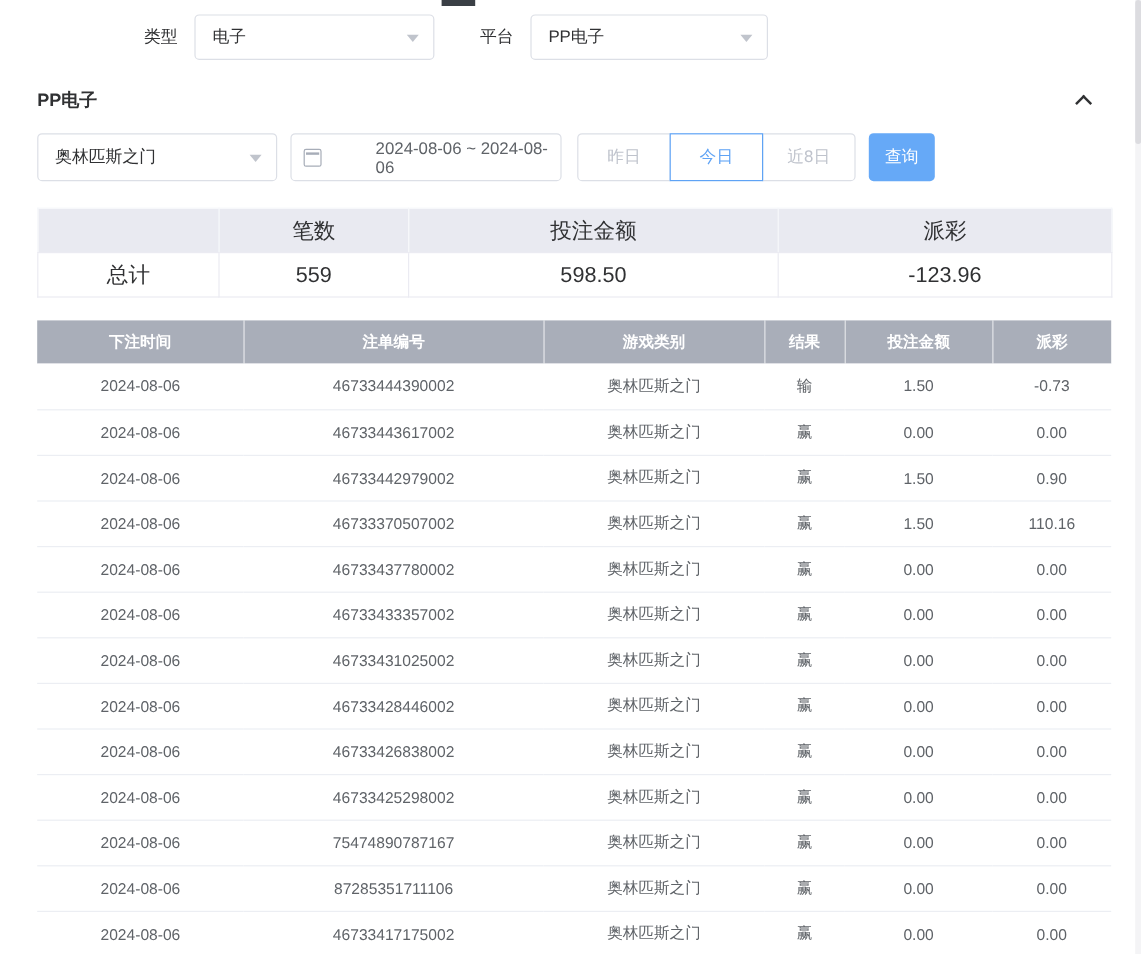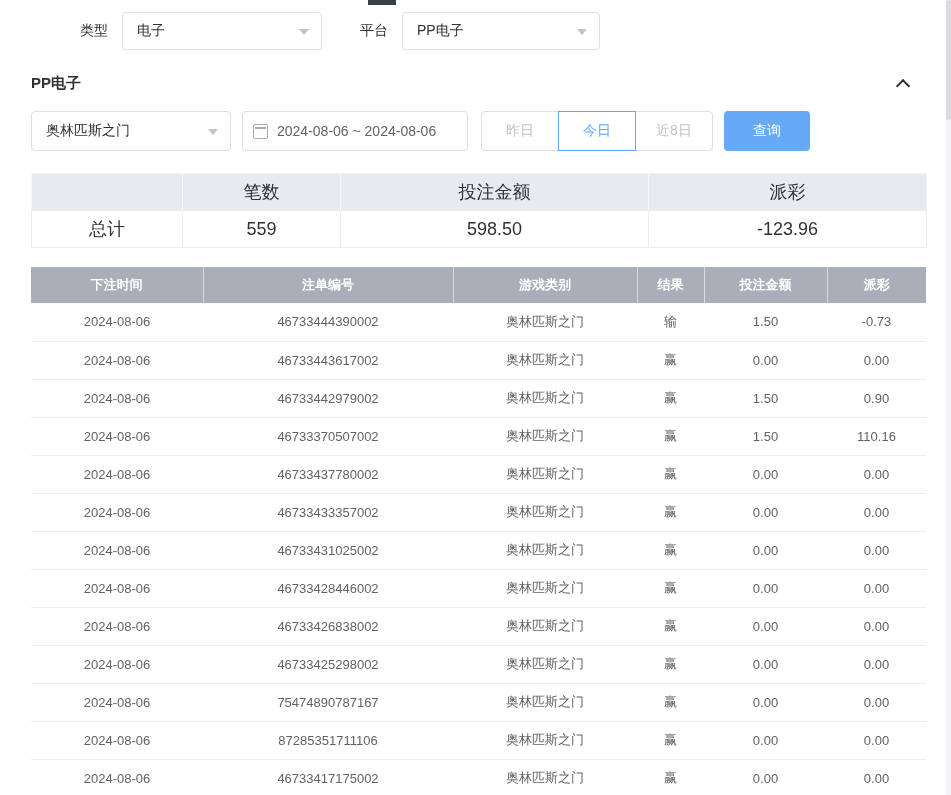--- a/index.html
+++ b/index.html
@@ -5,50 +5,50 @@
   * { margin:0; padding:0; box-sizing:border-box; }
   html,body { width:951px; height:795px; background:#fff; overflow:hidden; position:relative;
     font-family:"Liberation Sans","DejaVu Sans",sans-serif; color:#303133; }
 
   .top-indicator { position:absolute; top:0; left:368px; width:28px; height:5px; background:#3a3f45; }
 
   .scrollbar-track { position:absolute; top:0; right:0; width:5px; height:795px; background:#f4f4f6; }
   .scrollbar-thumb { position:absolute; top:0; right:0; width:5px; height:120px; background:#dcdce0; border-radius:3px; }
 
   
-  .filter-row { display:flex; align-items:center; padding:12px 0 0 80px; height:50px; }
+  .filter-row { display:flex; align-items:center; padding:12px 0 0 120px; height:50px; }
   .filter-label { font-size:14px; color:#303133; margin-right:14px; }
   .select-box { position:relative; height:38px; background:#fff; border:1px solid #dcdfe6; border-radius:4px;
     display:flex; align-items:center; padding:0 30px 0 14px; font-size:14px; color:#303133; cursor:pointer; }
   .select-box .caret-down { position:absolute; right:12px; top:50%; margin-top:-2px;
     width:0; height:0; border-left:5px solid transparent; border-right:5px solid transparent; border-top:6px solid #c0c4cc; }
   .w200 { width:200px; }
   .w198 { width:198px; }
   .gap38 { margin-left:38px; }
 
   
   .section-header { display:flex; align-items:center; justify-content:space-between; margin:24px 31px 0 31px; }
   .section-title { font-size:15px; font-weight:bold; color:#303133; }
   .chevron-up { width:10px; height:10px; border-top:2px solid #303133; border-right:2px solid #303133;
     transform:rotate(-45deg); margin-right:12px; margin-top:4px; cursor:pointer; }
 
   
   .query-row { display:flex; align-items:center; margin:18px 0 0 31px; }
   .query-row .select-box { height:40px; }
   .date-box { margin-left:11px; width:226px; height:40px; border:1px solid #dcdfe6; border-radius:4px;
-    display:flex; align-items:center; padding:0 10px; font-size:14px; color:#5f6368; cursor:pointer; }
+    display:flex; align-items:center; padding:0 10px; font-size:14px; color:#5f6368; cursor:pointer;gap:36px; }
   .cal-icon { width:15px; height:15px; border:1px solid #a7adb8; border-radius:2px; position:relative; margin-right:9px; flex:none; }
   .cal-icon:before { content:""; position:absolute; top:2px; left:1px; right:1px; height:2px; background:#a7adb8; }
   .btn-group { display:flex; margin-left:13px; }
   .quick-btn { height:40px; width:78px; background:#fff; border:1px solid #dcdfe6; font-size:14px;
     color:#bfc3cc; cursor:pointer; margin-left:-1px; font-family:inherit; }
   .quick-btn:first-child { border-radius:4px 0 0 4px; margin-left:0; }
   .quick-btn:last-child { border-radius:0 4px 4px 0; }
   .quick-btn.active { border:1px solid #5fa3f5; color:#5fa3f5; position:relative; z-index:1; }
-  .search-btn { margin-left:11px; height:40px; width:86px; background:#66a9f7; border:none; border-radius:4px;
+  .search-btn { margin-left:11px; height:40px; width:55px; background:#66a9f7; border:none; border-radius:4px;
     color:#fff; font-size:14px; cursor:pointer; font-family:inherit; }
 
   
   table { border-collapse:collapse; table-layout:fixed; }
   .summary-table { width:895px; margin:22px 0 0 31px; font-size:18px; }
   .summary-table th { height:37px; background:#e9eaf1; font-weight:normal; color:#303133;
     border:1px solid #f6f7fa; border-bottom:1px solid #ebebf2; text-align:center; }
   .summary-table td { height:37px; background:#fff; color:#303133; border:1px solid #ebebf2; text-align:center; }
 
   

